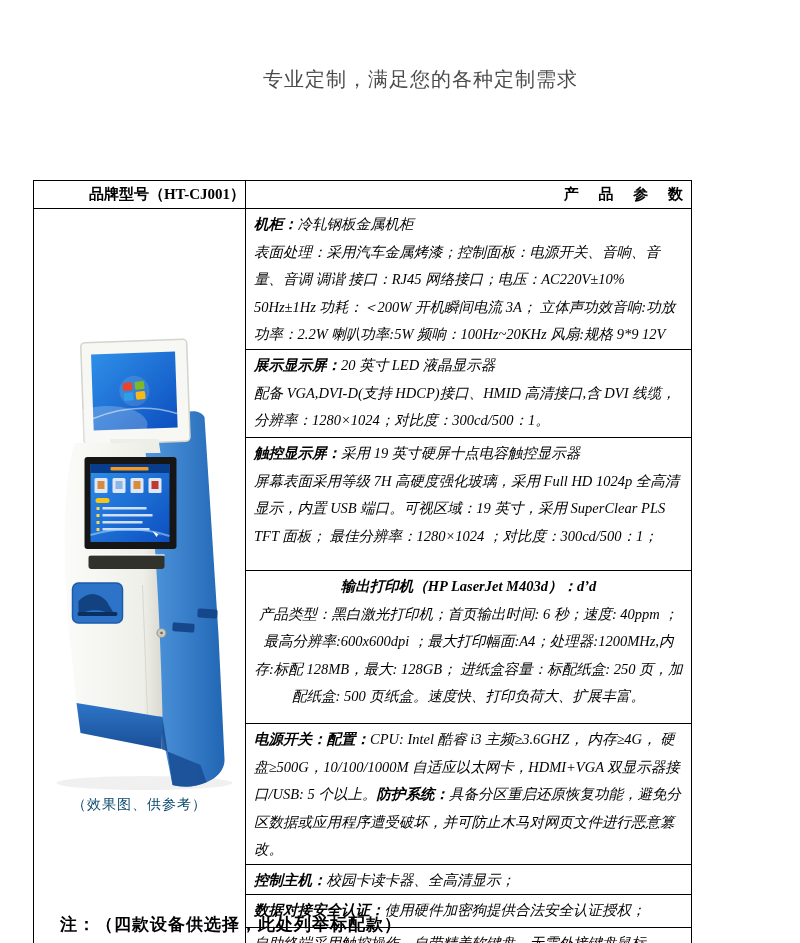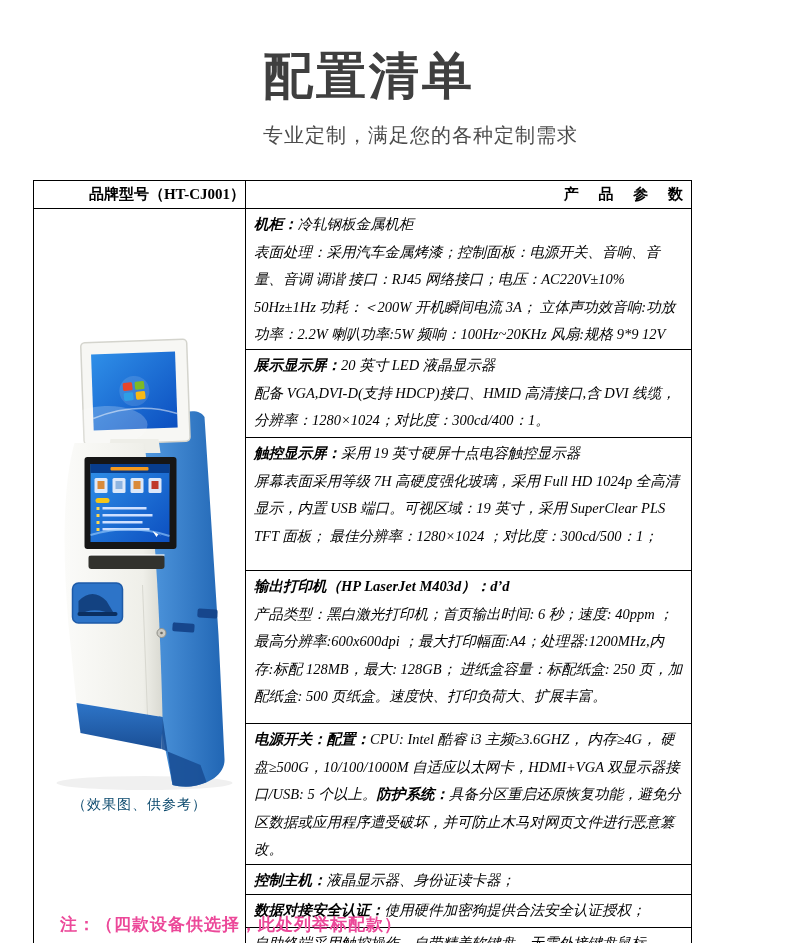--- a/index.html
+++ b/index.html
@@ -27,29 +27,28 @@
   tr.last td{border-bottom:none;}
   .spec-table{border-bottom:none;}
   .brand-cell{border-bottom:none !important;}
 
   .kiosk-wrap{margin:125px auto 0 auto;width:195px;height:455px;}
   .image-caption{margin-top:6px;font-size:14px;color:#0c4a6e;letter-spacing:1px;
                  font-family:"Liberation Serif", serif;}
 
   
   .note{position:absolute;left:60px;top:913px;font-size:17px;font-weight:700;
-        color:#ec4899;letter-spacing:1px;font-family:"Liberation Serif", serif;}
+        color:#000000;letter-spacing:1px;font-family:"Liberation Serif", serif;}
 </style>
 </head>
 <body>
 
 <div class="page">
 
   <div class="title-block">
-    <h1 class="page-title">配置清单</h1>
     <p class="page-subtitle">专业定制，满足您的各种定制需求</p>
   </div>
 
   <table class="spec-table">
     <colgroup>
         <col style="width:212px">
         <col style="width:446px">
       </colgroup>
     <tbody>
         <tr class="hdr">
@@ -161,49 +160,49 @@
       </td>
       <td class="params" style="height:138px;">
         <p><b>机柜：</b><span>冷轧钢板金属机柜</span></p>
         <p><span>表面处理：采用汽车金属烤漆；控制面板：电源开关、音响、音量、音调 调谐 接口：RJ45 网络接口；电压：AC220V±10% 50Hz±1Hz 功耗：＜200W 开机瞬间电流 3A； 立体声功效音响:功放功率：2.2W 喇叭功率:5W 频响：100Hz~20KHz  风扇:规格 9*9 12V</span></p>
       </td>
     </tr>
 
     <tr>
       <td class="params" style="height:85px;">
         <p><b>展示显示屏：</b><span>20 英寸 LED 液晶显示器</span></p>
-        <p><span>配备 VGA,DVI-D(支持 HDCP)接口、HMID 高清接口,含 DVI 线缆，分辨率：1280×1024；对比度：300cd/400：1。</span></p>
+        <p><span>配备 VGA,DVI-D(支持 HDCP)接口、HMID 高清接口,含 DVI 线缆，分辨率：1280×1024；对比度：300cd/500：1。</span></p>
       </td>
     </tr>
 
     <tr>
       <td class="params" style="height:130px;">
         <p><b>触控显示屏：</b><span>采用 19 英寸硬屏十点电容触控显示器</span></p>
         <p><span>屏幕表面采用等级 7H 高硬度强化玻璃，采用 Full HD 1024p 全高清显示，内置 USB 端口。可视区域：19 英寸，采用 SuperClear PLS TFT 面板； 最佳分辨率：1280×1024 ；对比度：300cd/500：1；</span></p>
       </td>
     </tr>
 
     <tr>
-      <td class="params" style="height:150px;">
+      <td class="params" style="height:150px;text-align:center;">
         <p><b>输出打印机（HP LaserJet M403d）：d’d</b><span></span></p>
         <p><span>产品类型：黑白激光打印机；首页输出时间: 6 秒；速度: 40ppm ；最高分辨率:600x600dpi ；最大打印幅面:A4；处理器:1200MHz,内存:标配 128MB，最大: 128GB； 进纸盒容量：标配纸盒: 250 页，加配纸盒: 500 页纸盒。速度快、打印负荷大、扩展丰富。</span></p>
       </td>
     </tr>
 
     <tr>
       <td class="params" style="height:123px;">
         <p>
           <b>电源开关：配置：</b><span>CPU: Intel 酷睿 i3 主频≥3.6GHZ， 内存≥4G， 硬盘≥500G，10/100/1000M 自适应以太网卡，HDMI+VGA 双显示器接口/USB: 5 个以上。</span><b>防护系统：</b><span>具备分区重启还原恢复功能，避免分区数据或应用程序遭受破坏，并可防止木马对网页文件进行恶意篡改。</span>
         </p>
       </td>
     </tr>
 
     <tr>
       <td class="params" style="height:25px;">
-        <p><b>控制主机：</b><span>液晶显示器、身份证读卡器；</span></p>
+        <p><b>控制主机：</b><span>校园卡读卡器、全高清显示；</span></p>
       </td>
     </tr>
 
     <tr>
       <td class="params" style="height:30px;">
         <p><b>数据对接安全认证：</b><span>使用硬件加密狗提供合法安全认证授权；</span></p>
       </td>
     </tr>
 
     <tr class="last">

